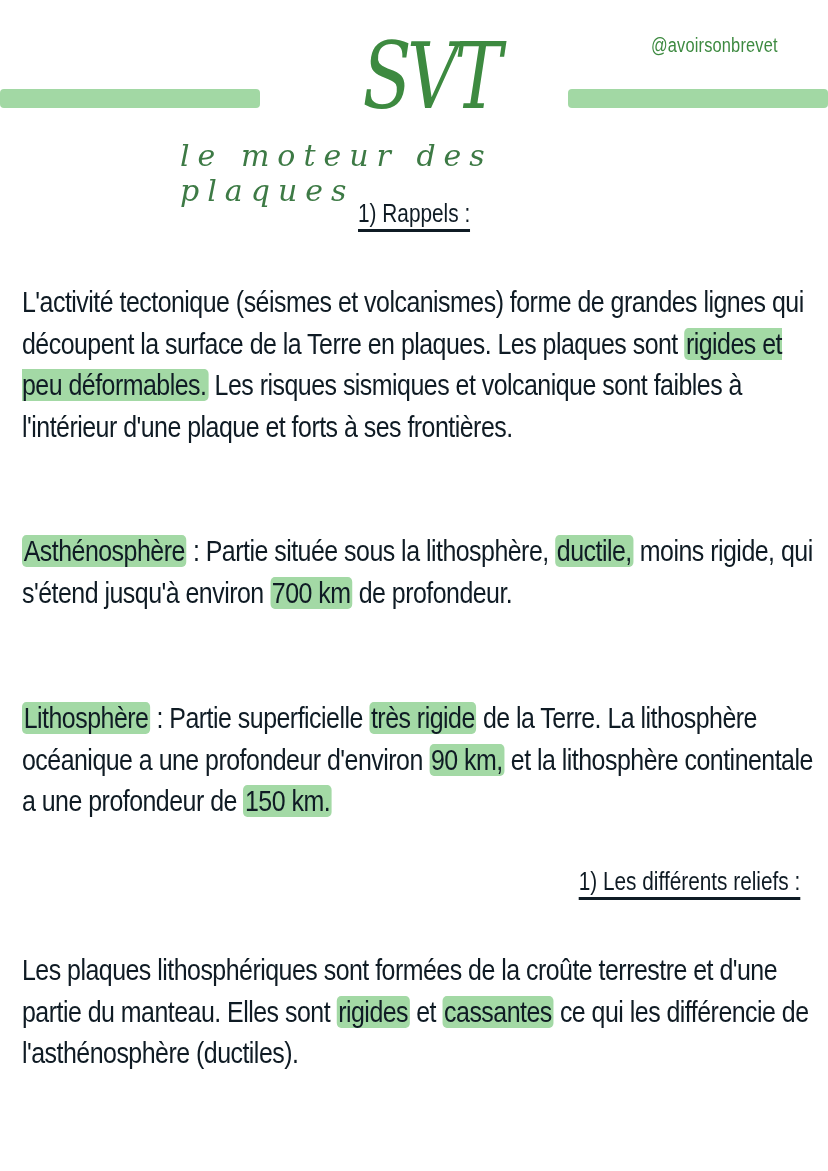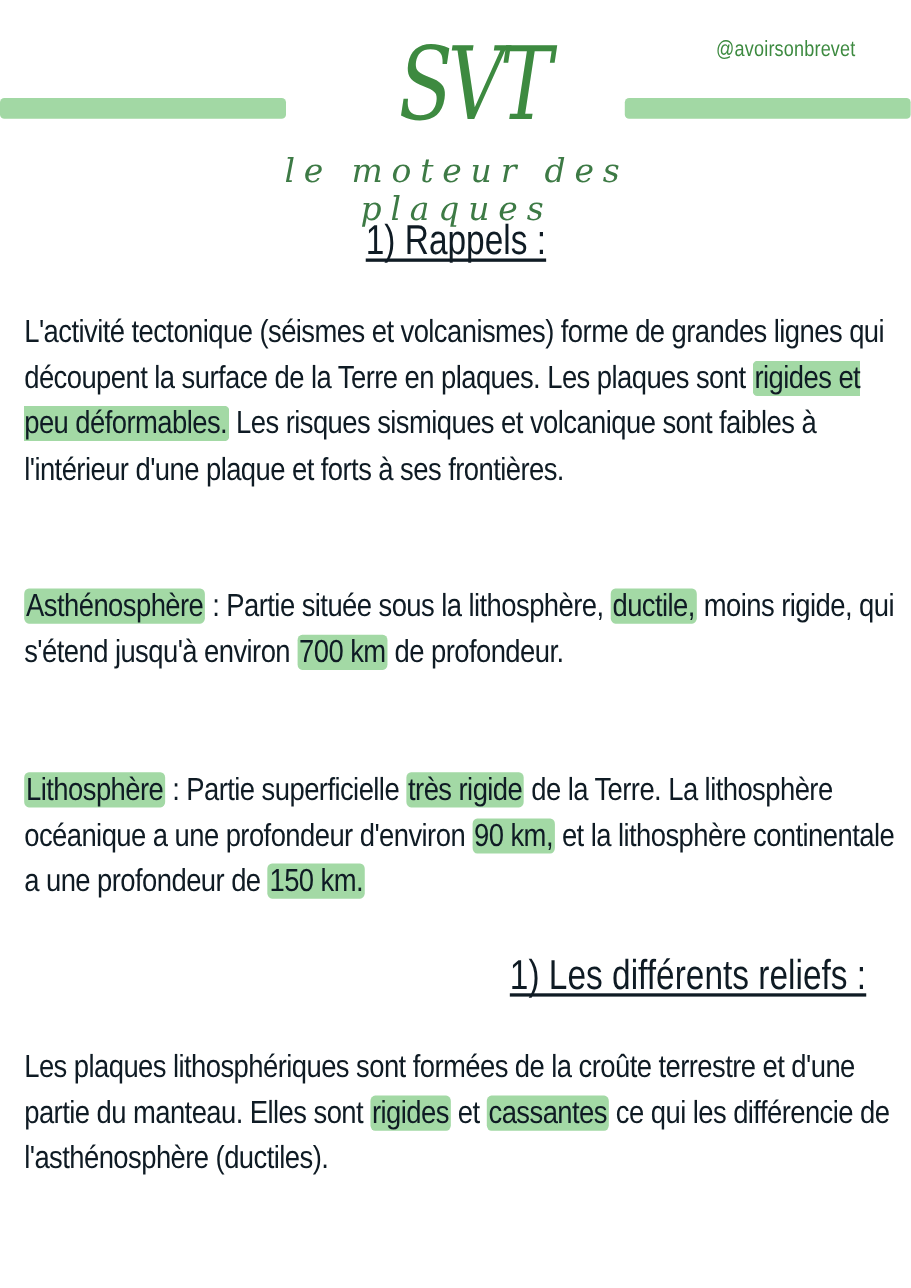--- a/index.html
+++ b/index.html
@@ -49,34 +49,33 @@
       color: #3d8a40;
       transform: scaleX(0.82);
       transform-origin: left;
       letter-spacing: 0.2px;
     }
     .subtitle {
       position: absolute;
       left: 180px;
       top: 138px;
       width: 470px;
-      text-align: center;
       font-family: "DejaVu Serif", serif;
       font-style: italic;
       font-size: 30px;
       color: #3d7a45;
       letter-spacing: 8px;
     }
     .section-heading {
       position: absolute;
       left: 0;
       width: 828px;
       text-align: center;
       font-family: "Liberation Sans", sans-serif;
-      font-size: 38px;
+      font-size: 26px;
     }
     .section-heading span {
       display: inline-block;
       border-bottom: 3px solid #0f1b24;
       line-height: 30px;
       padding-bottom: 1px;
       transform: scaleX(0.8);
     }
     .para {
       position: absolute;

